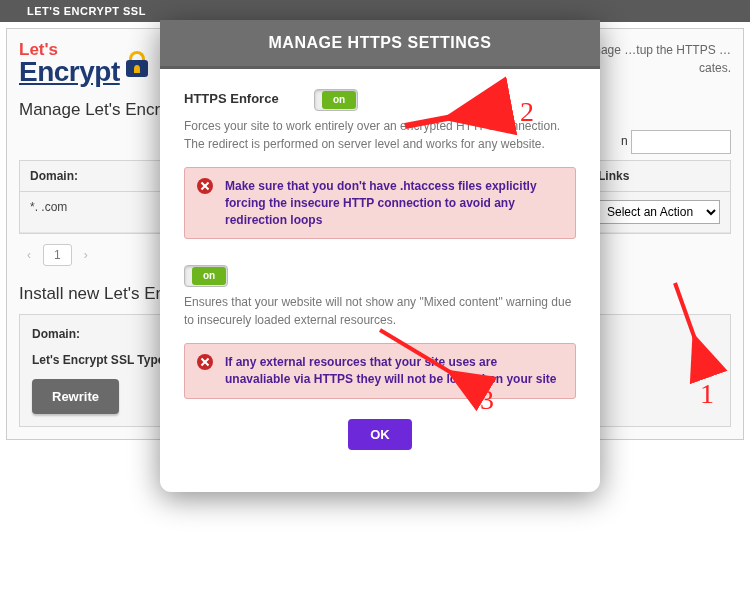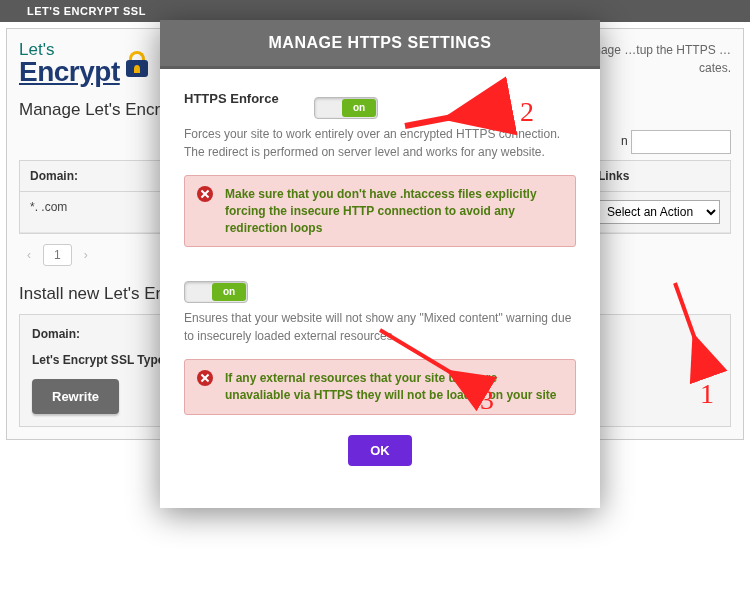--- a/index.html
+++ b/index.html
@@ -4,21 +4,21 @@
 <style>
   * { box-sizing: border-box; margin: 0; padding: 0; }
   body { width: 750px; height: 600px; background: #fff; font-family: Arial, sans-serif; font-size: 12px; color: #444; position: relative; overflow: hidden; }
 
   .titlebar { background: #5a5a5a; color: #fff; font-size: 11px; font-weight: bold; padding: 5px 27px; letter-spacing: 0.5px; }
   .panel { border: 1px solid #ccc; margin: 6px; padding: 12px; background: #fafafa; position: relative; }
 
   .header-row { display: flex; align-items: flex-start; gap: 14px; margin-bottom: 14px; }
   .logo { display: flex; align-items: center; gap: 6px; }
   .logo-text { line-height: 1; }
-  .logo-text .l1 { color: #0f766e; font-size: 17px; font-weight: 400; }
+  .logo-text .l1 { color: #ef4444; font-size: 17px; font-weight: 700; }
   .logo-text .l2 { color: #1e3a73; font-size: 28px; font-weight: 800; letter-spacing: -0.5px; text-decoration: underline; }
   .logo-lock { width: 22px; height: 26px; position: relative; }
   .logo-lock .body { width: 22px; height: 17px; background: #1e3a73; border-radius: 3px; position: absolute; bottom: 0; }
   .logo-lock .hole { width: 6px; height: 8px; background: #f7b500; border-radius: 50% 50% 0 0; position: absolute; bottom: 4px; left: 8px; }
   .logo-lock .shackle { width: 16px; height: 10px; border: 3px solid #f7b500; border-bottom: none; border-radius: 10px 10px 0 0; position: absolute; top: 0; left: 3px; }
 
   .divider { width: 0; border-left: 1px solid #d0d0d0; align-self: stretch; }
   .intro-text { flex: 1; color: #666; line-height: 1.5; font-size: 12px; }
 
   h2 { font-size: 17px; font-weight: normal; color: #333; margin-bottom: 10px; }
@@ -34,35 +34,35 @@
 
   .pager { display: flex; align-items: center; gap: 12px; margin: 10px 0 18px 8px; }
   .pager .chev { color: #bbb; cursor: default; }
   .pager .pg { border: 1px solid #ccc; background: #fff; padding: 3px 10px; border-radius: 3px; color: #777; }
 
   .install-box { border: 1px solid #d5d5d5; background: #f5f5f5; padding: 12px; }
   .install-box .row { margin-bottom: 12px; font-weight: bold; color: #333; }
   .install-btn { background: #6a6a6a; color: #fff; border: none; padding: 10px 20px; font-size: 13px; font-weight: bold; border-radius: 4px; cursor: pointer; box-shadow: 0 2px 2px rgba(0,0,0,0.2); }
 
   
-  .modal { position: absolute; left: 160px; top: 20px; width: 440px; background: #fff; box-shadow: 0 6px 30px rgba(0,0,0,0.45); z-index: 50; }
+  .modal { position: absolute; left: 160px; top: 20px; width: 440px; background: #fff; box-shadow: 0 6px 30px rgba(0,0,0,0.45); z-index: 50; border-radius: 11px; }
   .modal-header { background: #6f6f6f; color: #fff; text-align: center; padding: 14px; font-size: 16px; font-weight: bold; letter-spacing: 0.5px; border-bottom: 3px solid rgba(0,0,0,0.15); }
   .modal-body { padding: 20px 24px 24px; }
   .setting-row { display: flex; align-items: flex-start; margin-bottom: 6px; }
   .setting-label { width: 130px; font-weight: bold; font-size: 13px; color: #333; padding-top: 2px; }
-  .toggle { width: 64px; height: 22px; background: #eee; border: 1px solid #bbb; border-radius: 4px; position: relative; box-shadow: inset 0 1px 3px rgba(0,0,0,0.2); margin-top: 8px; }
+  .toggle { width: 44px; height: 22px; background: #eee; border: 1px solid #bbb; border-radius: 4px; position: relative; box-shadow: inset 0 1px 3px rgba(0,0,0,0.2); }
   .toggle .knob { position: absolute; right: 1px; top: 1px; width: 34px; height: 18px; background: #6db51c; border-radius: 3px; text-align: center; line-height: 18px; color: #fff; font-size: 10px; font-weight: bold; }
   .setting-desc { color: #777; font-size: 12px; line-height: 1.5; margin-bottom: 14px; }
   .warn-box { background: #f8d7d7; border: 1px solid #e4aaaa; border-radius: 3px; padding: 10px 14px 10px 40px; position: relative; margin-bottom: 26px; }
   .warn-box .icon { position: absolute; left: 12px; top: 10px; width: 16px; height: 16px; background: #c62828; border-radius: 50%; }
   .warn-box .icon::before,
   .warn-box .icon::after { content: ""; position: absolute; width: 10px; height: 2px; background: #fff; top: 7px; left: 3px; }
   .warn-box .icon::before { transform: rotate(45deg); }
   .warn-box .icon::after  { transform: rotate(-45deg); }
-  .warn-box .msg { color: #4d7c0f; font-weight: bold; font-size: 12px; line-height: 1.4; }
+  .warn-box .msg { color: #4c1d95; font-weight: bold; font-size: 12px; line-height: 1.4; }
   .modal-footer { text-align: center; padding: 6px 0 18px; }
   .ok-btn { background: #6d28d9; color: #fff; border: none; padding: 8px 22px; font-size: 13px; font-weight: bold; border-radius: 4px; cursor: pointer; }
 
   
   .ann { position: absolute; z-index: 60; pointer-events: none; }
   .ann-num { font-family: "STKaiti","KaiTi","Times New Roman",serif; color: #f22; font-size: 28px; }
 </style>
 </head>
 <body>
 

